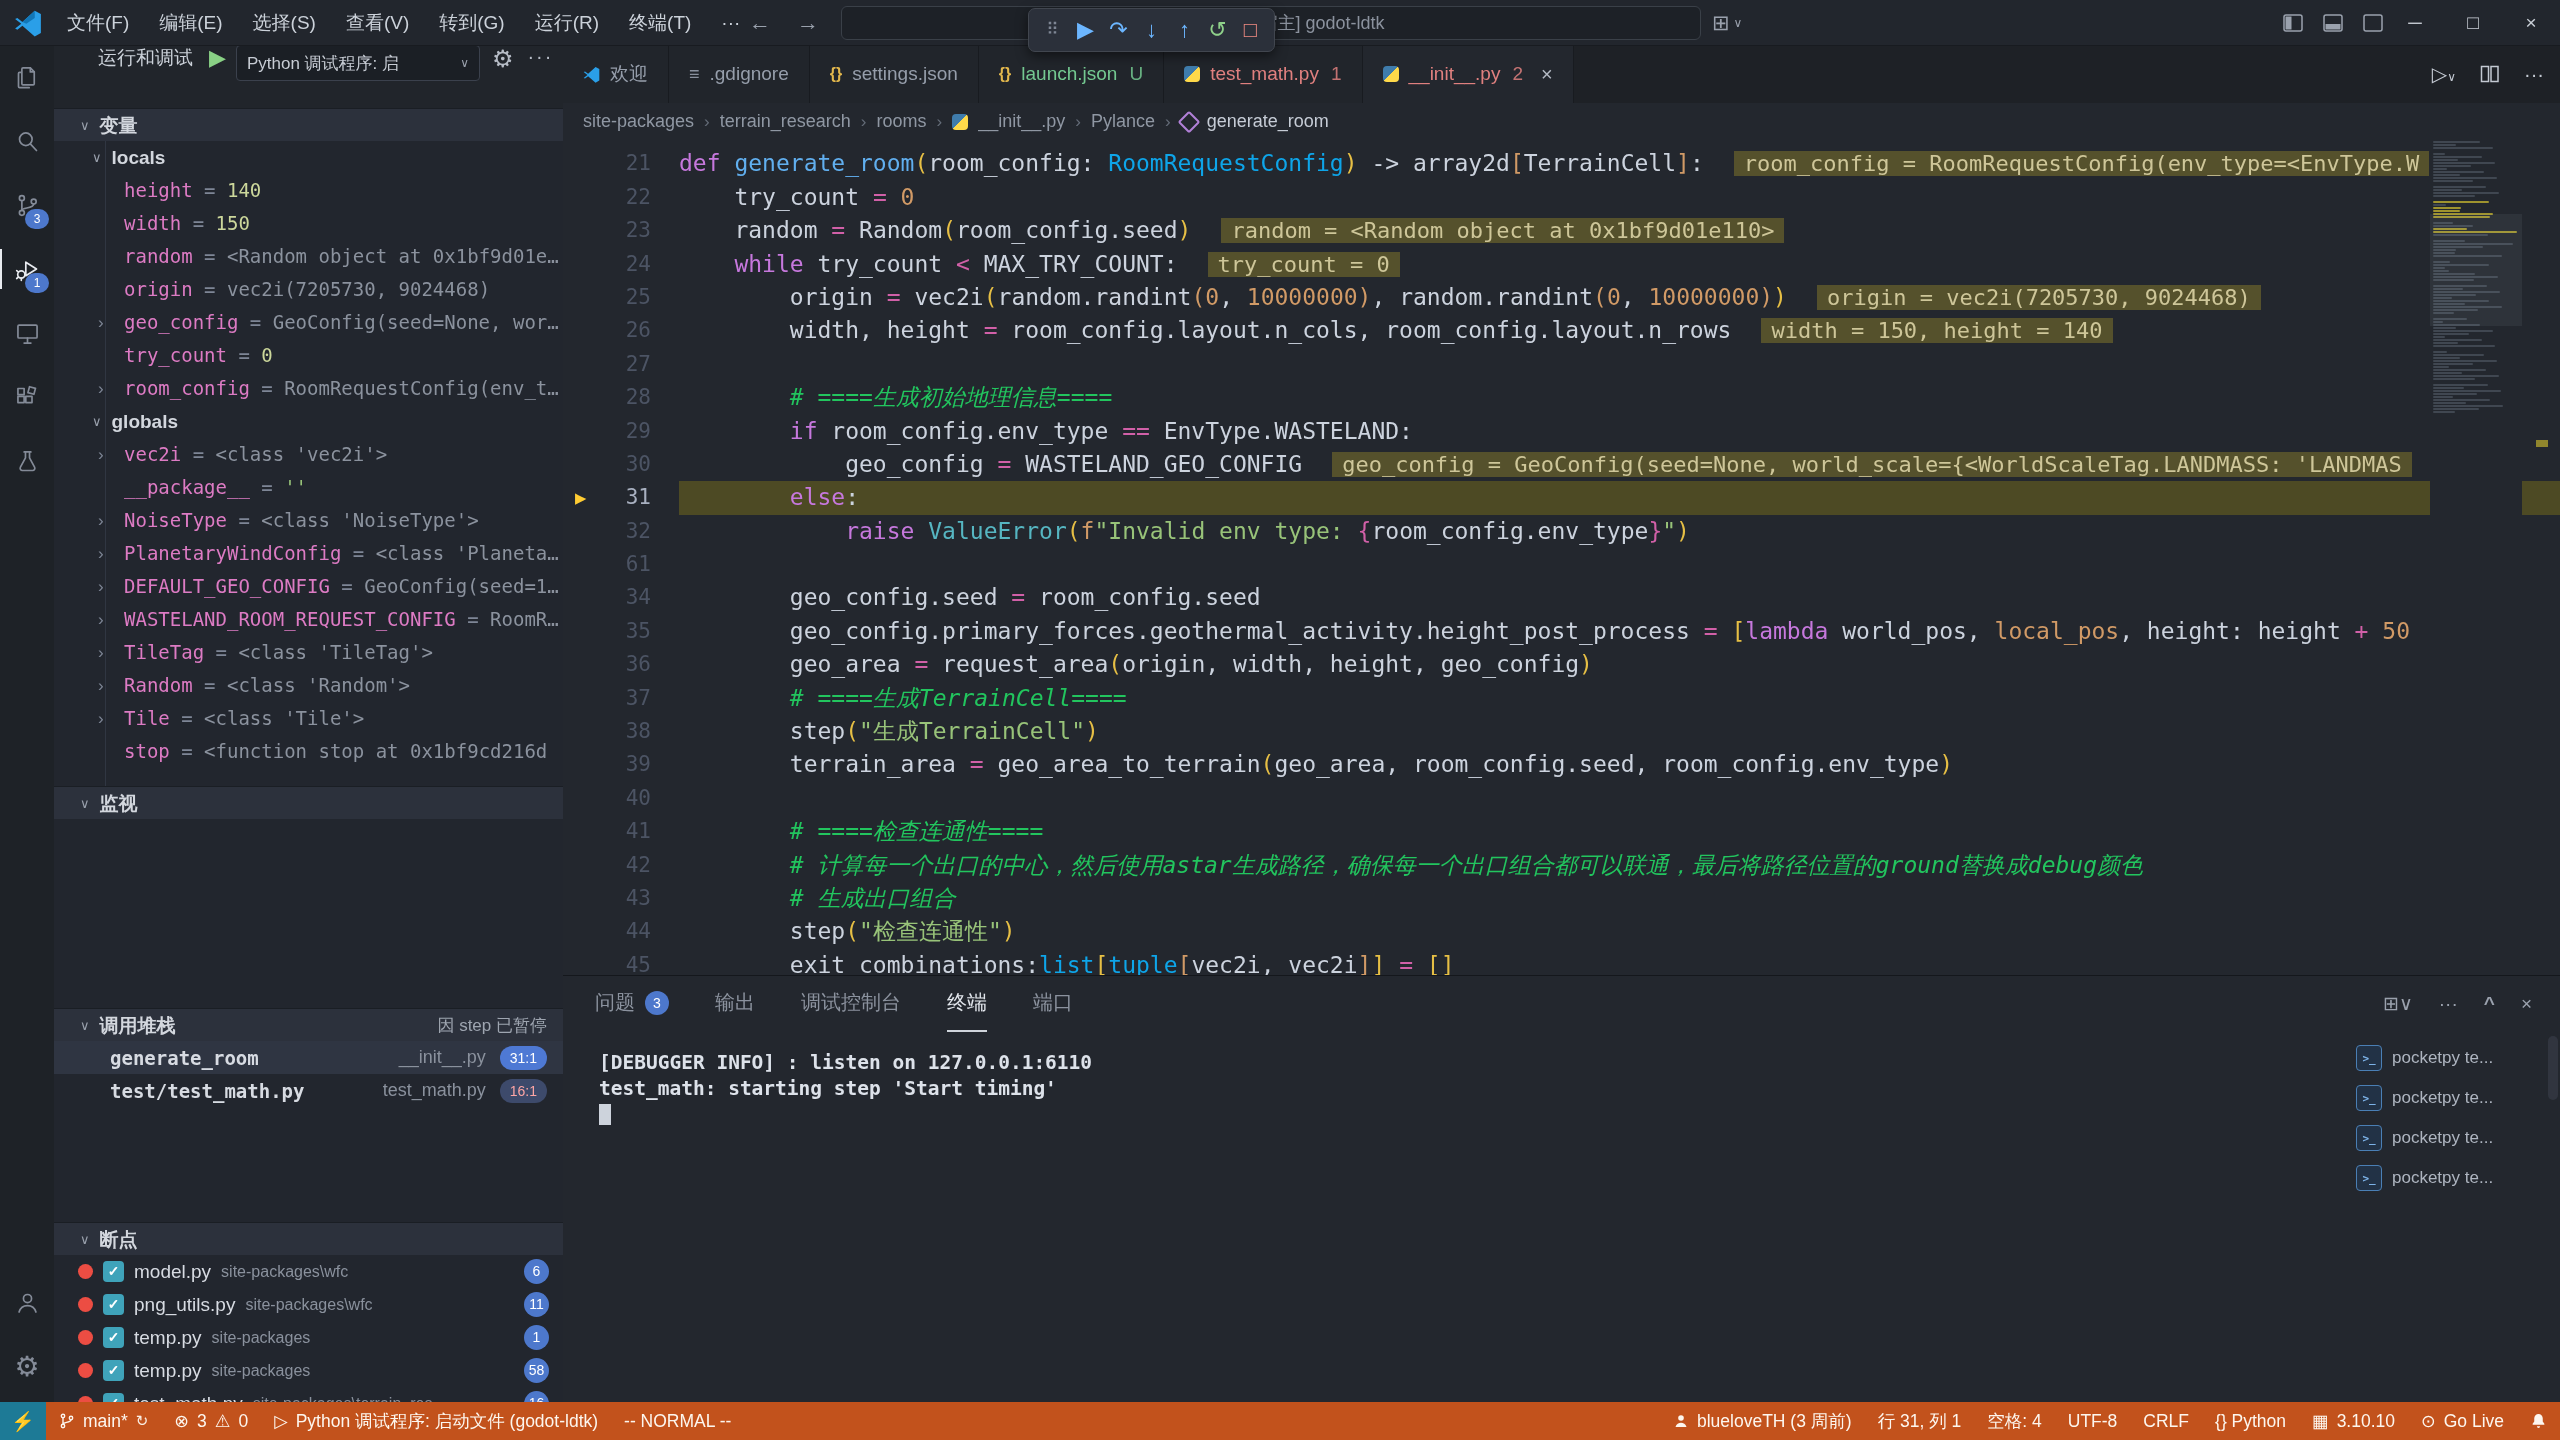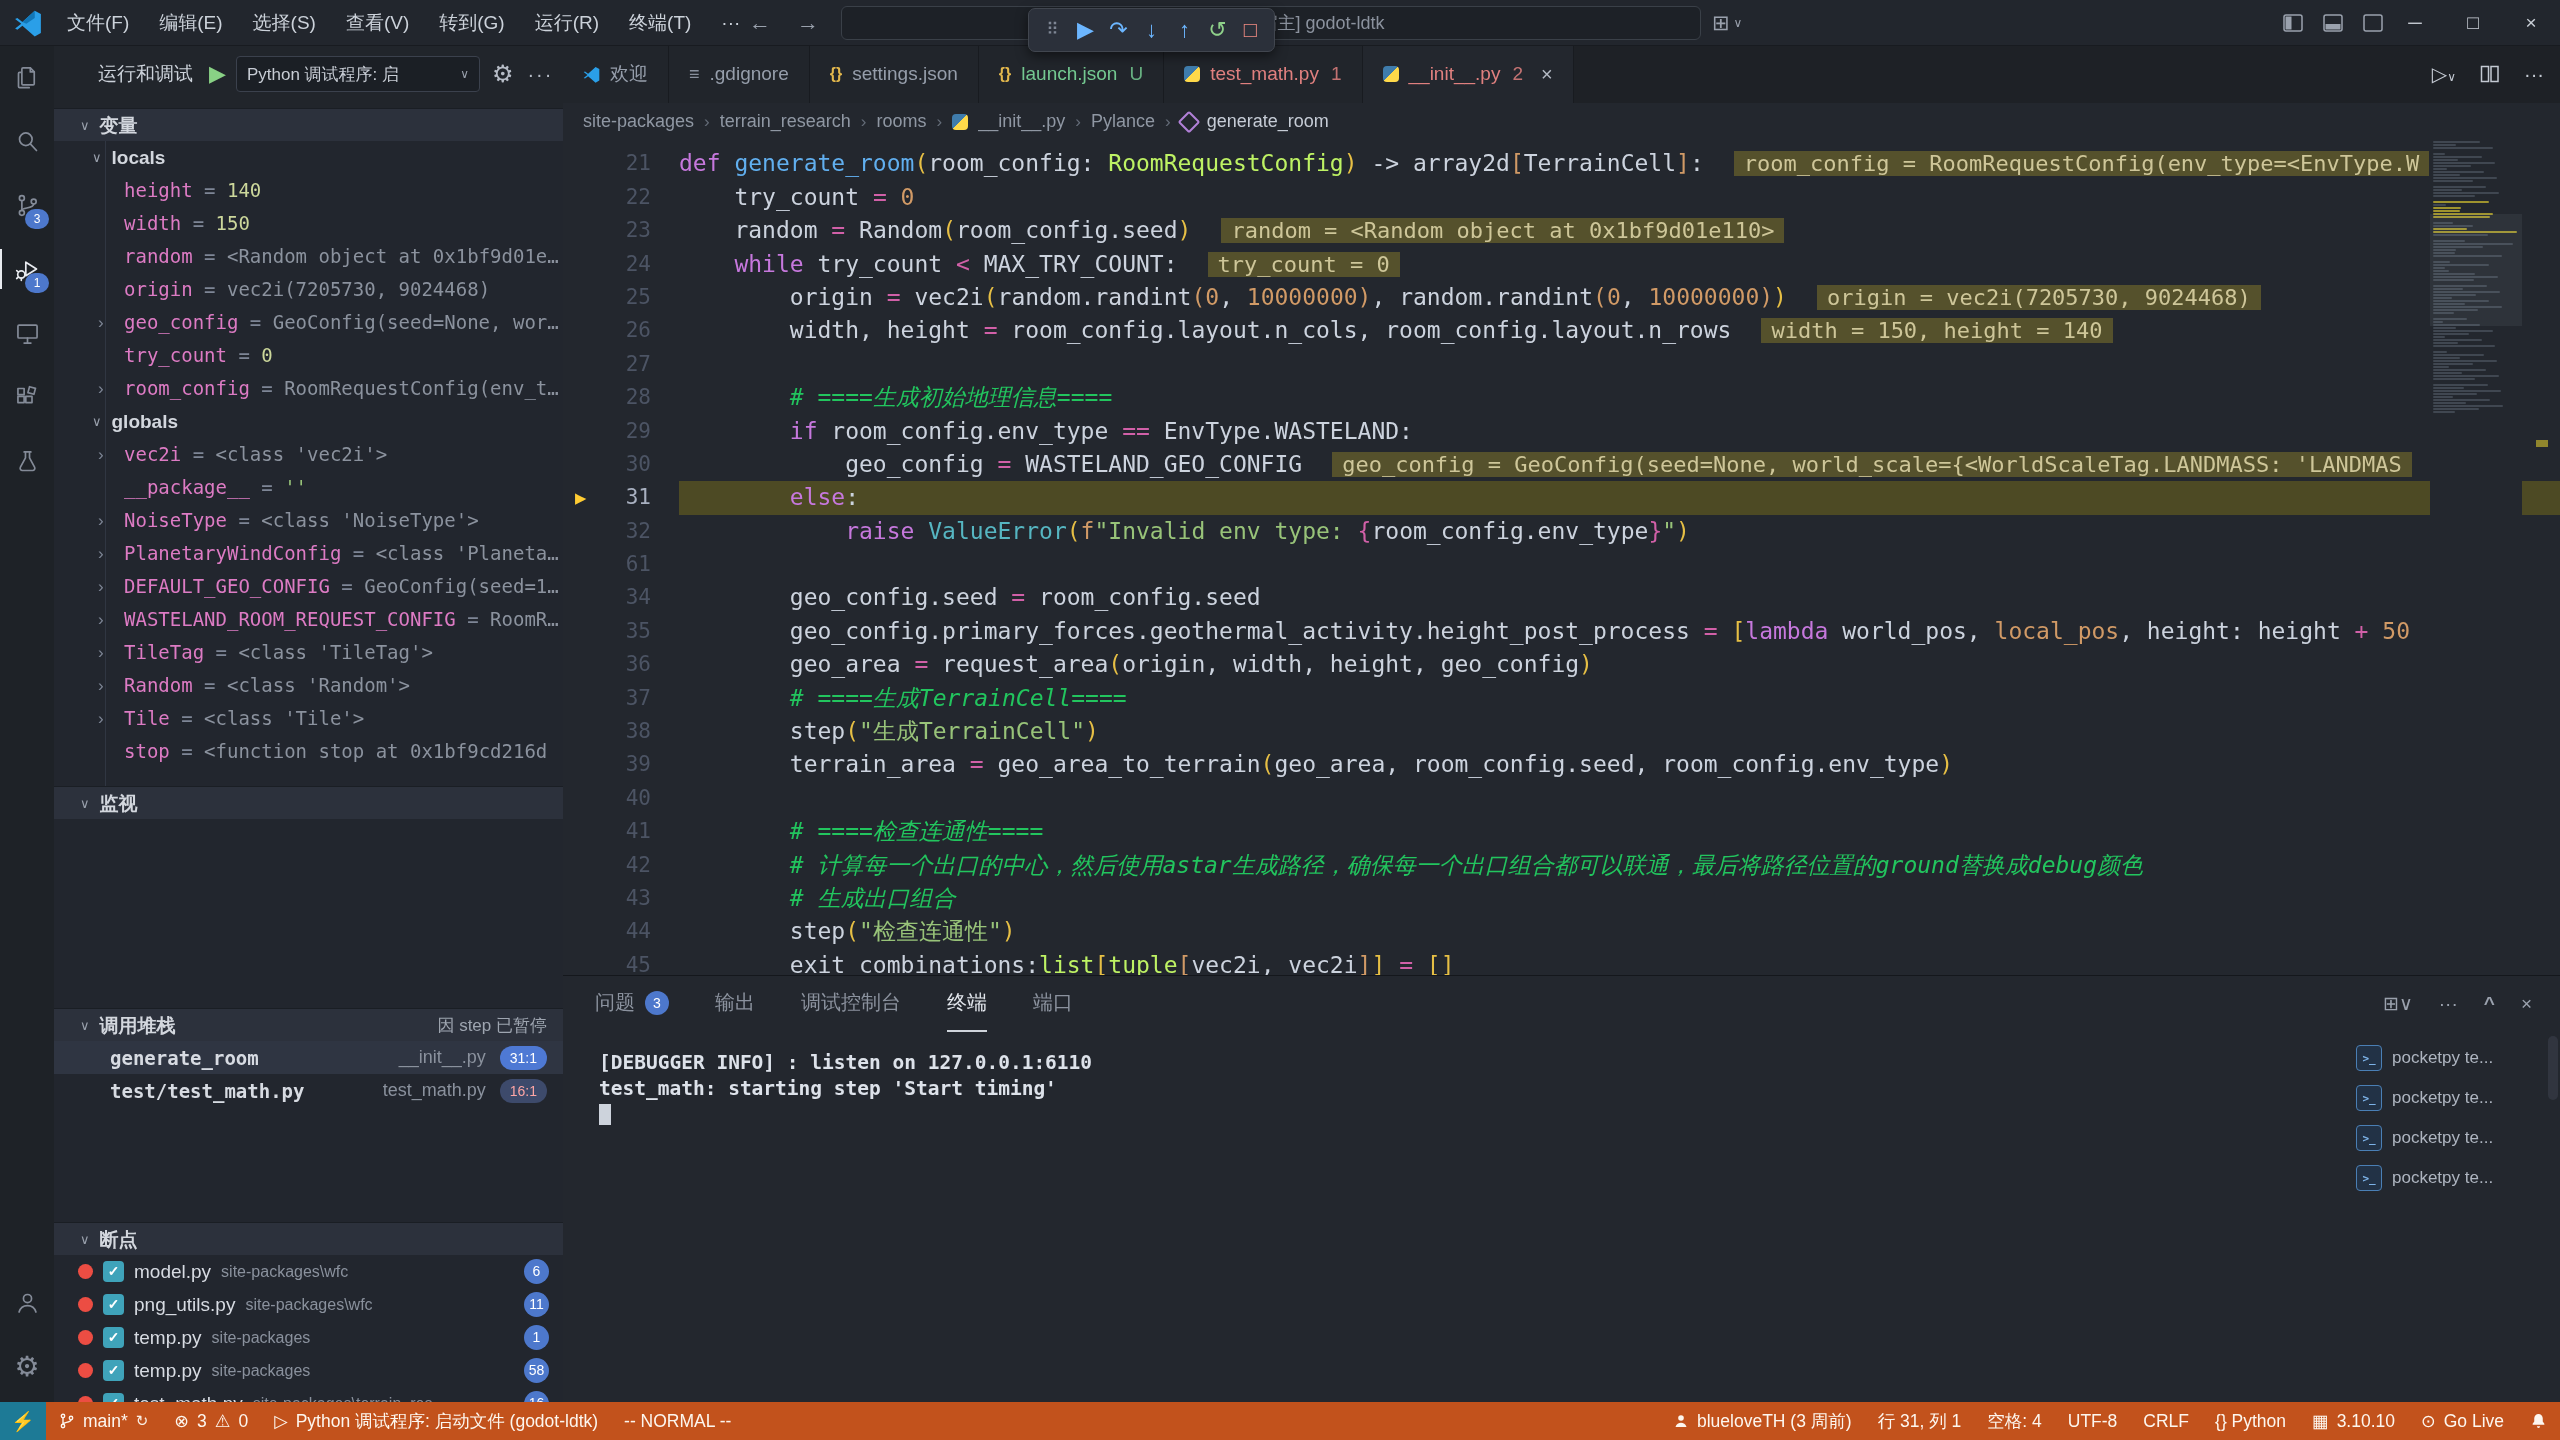--- a/index.html
+++ b/index.html
@@ -28,21 +28,21 @@
   .activitybar{position:absolute;left:0;top:45px;bottom:38px;width:54px;background:#1e2227;border-right:1px solid #181b20;}
   .act-item{position:relative;height:64px;display:flex;align-items:center;justify-content:center;color:#848b98;}
   .act-item.active{color:#e8ebf0;}
   .act-item.active::before{content:"";position:absolute;left:0;top:12px;bottom:12px;width:2px;background:#e8ebf0;}
   .act-badge{position:absolute;right:5px;bottom:8px;min-width:20px;height:20px;border-radius:10px;background:#4d78cc;color:#fff;
              font-size:12px;line-height:20px;text-align:center;padding:0 2px;}
   .act-bottom{position:absolute;bottom:4px;left:0;width:54px;}
   .gear-glyph{font-size:28px;}
   
   .sidebar{position:absolute;left:54px;top:45px;bottom:38px;width:509px;background:#21252b;border-right:1px solid #181b20;overflow:hidden;}
-  .run-bar{position:absolute;left:0;top:0;right:0;height:58px;display:flex;align-items:center;}
+  .run-bar{position:absolute;left:0;top:0;right:0;height:58px;display:flex;align-items:flex-start;}
   .run-view-label{margin-left:44px;font-size:19px;color:#ccd2da;white-space:nowrap;}
   .run-play{margin-left:16px;color:#89d185;font-size:22px;}
   .run-select{margin-left:10px;width:222px;height:34px;background:#1b1f25;border:1px solid #3b414d;border-radius:4px;display:flex;
               align-items:center;padding:0 10px;font-size:17px;color:#c7ccd4;white-space:nowrap;overflow:hidden;}
   .run-select .chev{margin-left:auto;font-size:12px;color:#9aa1ad;}
   .run-gear{margin-left:12px;font-size:24px;color:#b6bcc6;}
   .run-more{margin-left:14px;font-size:20px;color:#b6bcc6;letter-spacing:2px;}
   .sec-head{position:absolute;left:0;right:0;height:33px;background:#2c313c;border-top:1px solid #1a1e24;display:flex;align-items:center;
             padding-left:26px;gap:10px;font-size:19px;font-weight:bold;color:#d3d7de;}
   .sec-head .chev{font-size:13px;color:#9aa1ad;font-weight:normal;}
@@ -92,21 +92,21 @@
   
   .code-area{position:absolute;left:0;top:95px;right:0;height:835px;overflow:hidden;background:#23272e;}
   .code-scroll{position:absolute;left:0;top:-26px;right:0;}
   .cl{position:relative;display:flex;height:33.4px;line-height:33.4px;font-family:"DejaVu Sans Mono",monospace;font-size:23px;white-space:pre;}
   .ln{width:88px;text-align:right;padding-right:28px;color:#4c5464;font-size:21px;flex:none;}
   .cl.cur .ln{color:#a8b0c0;}
   .cl .arrow{position:absolute;left:12px;top:0;color:#ffcc33;font-size:19px;}
   .ct{flex:1;color:#ccd3de;overflow:hidden;}
   .cl.cur .ct{background:#4d4a24;}
   .hint{background:#55512c;color:#cec699;margin-left:30px;padding:0 10px;font-size:22px;}
-  .tk-kw{color:#c678dd;} .tk-fn{color:#61afef;} .tk-cls{color:#bef264;} .tk-str{color:#98c379;} .tk-num{color:#d19a66;}
+  .tk-kw{color:#c678dd;} .tk-fn{color:#61afef;} .tk-cls{color:#0ea5e9;} .tk-str{color:#98c379;} .tk-num{color:#d19a66;}
   .tk-cmt{color:#22c55e;font-style:italic;} .tk-br{color:#e6bf45;} .tk-br2{color:#d19a66;} .tk-op{color:#d160a8;}
   .tk-cy{color:#56b6c2;} .tk-orn{color:#d19a66;} .tk-pl{color:#ccd3de;}
   .minimap{position:absolute;top:0;right:38px;width:92px;height:100%;background:#23272e;}
   .mm-line{height:2px;margin:1px 8px 0 3px;background:#5a6270;opacity:.55;border-radius:1px;}
   .mm-line.olive{background:#b5a72e;opacity:.85;}
   .mm-slider{position:absolute;left:0;right:0;top:74px;height:112px;background:rgba(200,210,225,.07);}
   .ruler{position:absolute;top:0;right:10px;width:16px;height:100%;}
   .ruler-mark{position:absolute;left:2px;right:2px;height:7px;background:#b5a72e;opacity:.75;}
   
   .panel{position:absolute;left:0;top:930px;right:0;bottom:0;background:#23272e;border-top:1px solid #14171c;}

